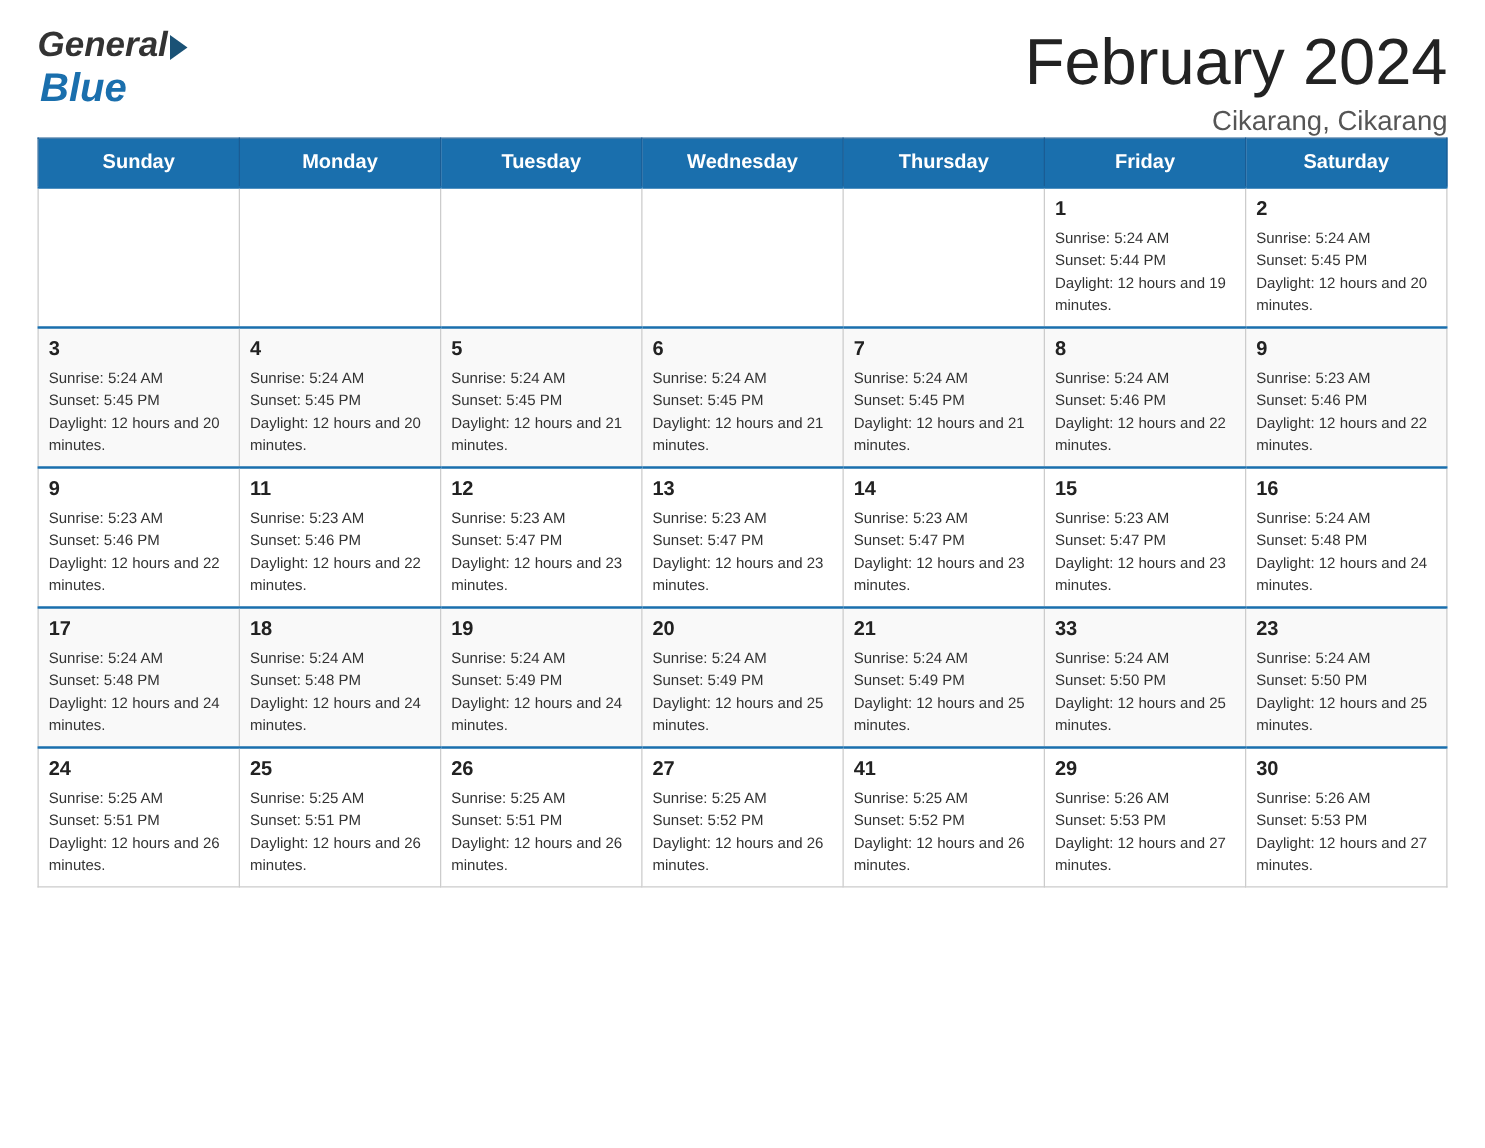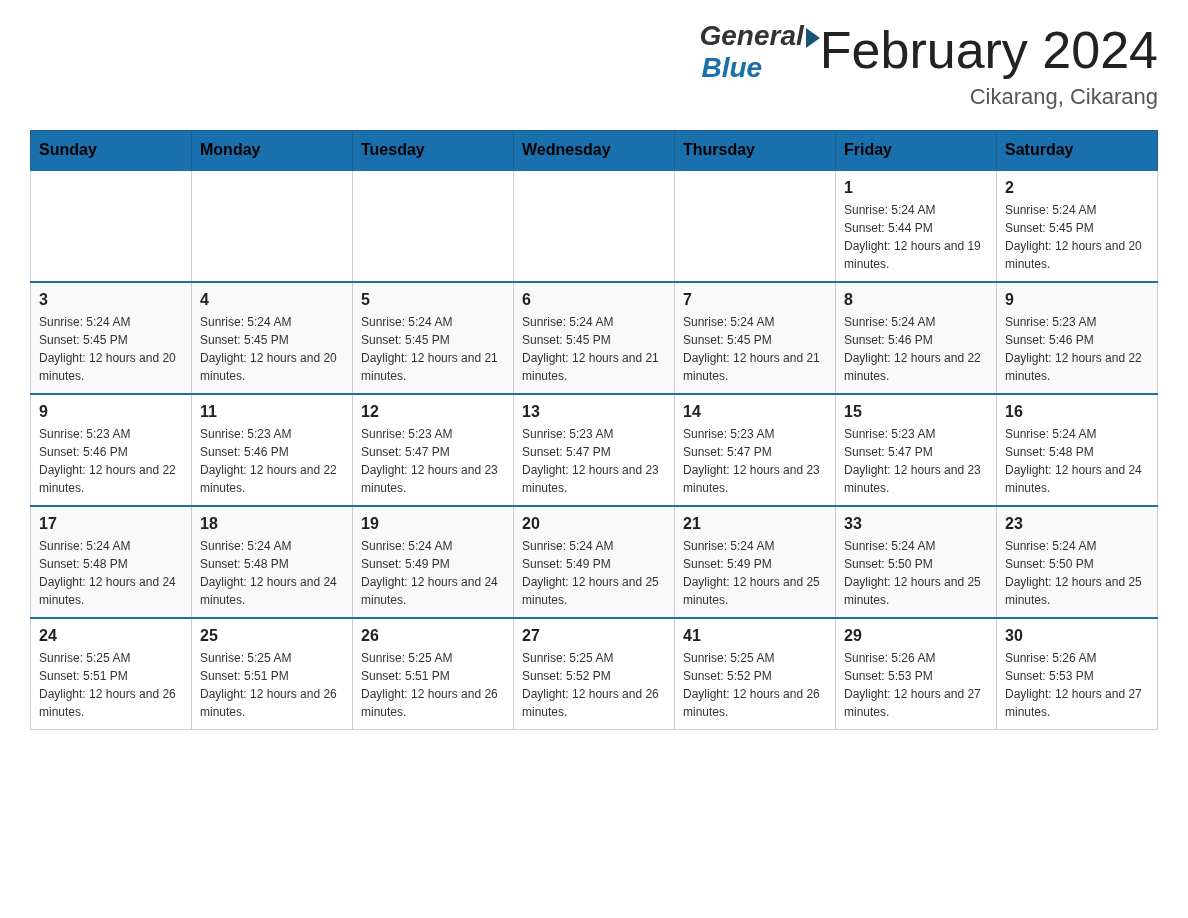--- a/index.html
+++ b/index.html
@@ -5,23 +5,22 @@
     * { margin: 0; padding: 0; box-sizing: border-box; }
     body {
       font-family: Arial, sans-serif;
       background: #ffffff;
       width: 1188px;
       min-height: 918px;
       padding: 20px 30px;
     }
     .header-section {
       display: flex;
-      justify-content: flex-end;
+      justify-content: space-between;
       align-items: flex-start;
-      margin-bottom: 20px;
     }
     .logo {
       display: flex;
       flex-direction: column;
       align-items: flex-start;
     }
     .logo-top {
       display: flex;
       align-items: center;
     }
@@ -34,21 +33,21 @@
     .logo-arrow {
       width: 0;
       height: 0;
       border-left: 14px solid #1a5276;
       border-top: 10px solid transparent;
       border-bottom: 10px solid transparent;
       margin-left: 2px;
       margin-top: 4px;
     }
     .logo-blue {
-      font-size: 28px;
+      font-size: 32px;
       font-weight: bold;
       color: #1a6fad;
       font-style: italic;
       margin-left: 2px;
     }
     .title-section {
       text-align: right;
     }
     .month-title {
       font-size: 52px;
@@ -60,25 +59,25 @@
       color: #555;
       margin-top: 4px;
     }
     .calendar-table {
       width: 100%;
       border-collapse: collapse;
       border: 1px solid #aaa;
     }
     .calendar-table th {
       background-color: #1a6fad;
-      color: #000000;
+      color: #ffffff;
       padding: 10px 8px;
       font-size: 16px;
       font-weight: bold;
-      text-align: left;
+      text-align: center;
       border: 1px solid #1a5c94;
     }
     .calendar-table td {
       vertical-align: top;
       padding: 8px;
       border: 1px solid #ccc;
       width: 14.28%;
       min-height: 110px;
     }
     .day-number {

